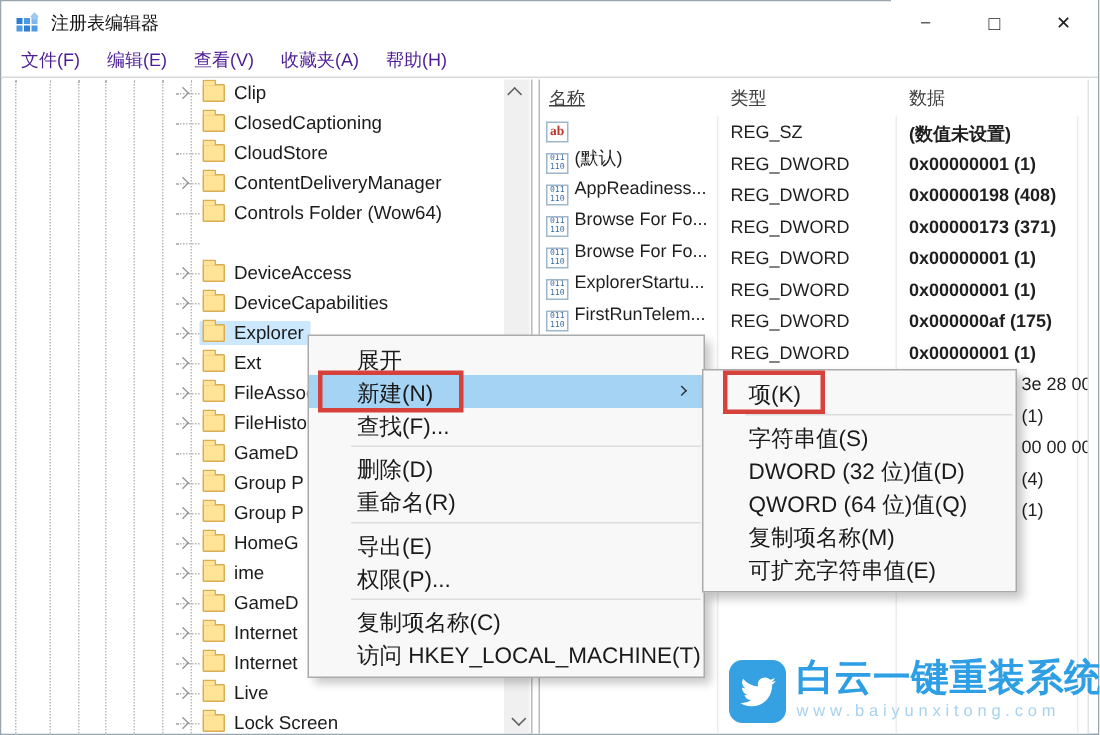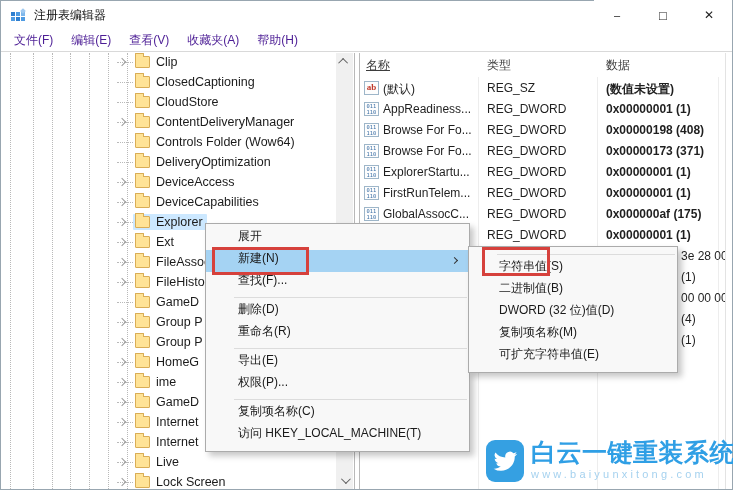--- a/index.html
+++ b/index.html
@@ -61,33 +61,33 @@
   .col-line { position:absolute; top:0; bottom:0; width:1px; background:#ededed; }
   .col-line.c1 { left:118px; } .col-line.c2 { left:237px; } .col-line.c3 { left:358px; }
   .lv-rows { position:absolute; left:0; top:25px; right:0; }
   .lv-row { position:relative; height:21px; }
   .vicon { position:absolute; left:4px; top:3px; width:15px; height:14px; border:1px solid #9eb6c9;
            background:#fdfdfd; overflow:hidden; text-align:center; }
   .vicon.ab { color:#c0392b; font-size:9px; font-weight:bold; line-height:11px; font-family:"Liberation Serif",serif; }
   .vicon.bin { color:#3a6ea5; font-size:6px; line-height:6px; font-family:"DejaVu Sans Mono",monospace; letter-spacing:0; }
   .vicon.bin b { display:block; transform:scale(.9); font-weight:normal; }
   .lv-row .cell { position:absolute; top:3px; font-size:12px; color:#1f1f1f; white-space:nowrap; }
-  .cell.name { left:23px; } .cell.type { left:127px; } .cell.data { left:246px;font-weight:bold; }
+  .cell.name { left:23px;margin-top:16px; } .cell.type { left:127px; } .cell.data { left:246px;font-weight:bold; }
 
   .fragments { position:absolute; left:681px; top:246px; width:44px; overflow:hidden; }
   .frag { height:21px; font-size:12px; color:#1f1f1f; white-space:nowrap; padding-top:3px; }
 
   
   .menu { position:absolute; background:#f8f8f8; border:1px solid #ababab;
           box-shadow:4px 4px 6px rgba(0,0,0,.22); padding:4px 0; z-index:20; }
   .context-menu { left:205px; top:223px; width:265px; }
   .sub-menu { left:468px; top:246px; width:210px; z-index:21; }
   .menu-sep { border-top:1px solid #dcdcdc; margin:3px 2px 3px 28px; }
-  .menu-item { position:relative; height:22px; display:flex; align-items:flex-start;
-               padding-left:32px; font-size:12px; color:#1a1a1a; white-space:nowrap; }
+  .menu-item { position:relative; height:22px; display:flex; align-items:flex-end;
+               padding-left:32px; font-size:15px; color:#1a1a1a; white-space:nowrap; }
   .sub-menu .menu-item { height:22px; padding-left:30px; }
   .menu-item.hl { background:#a5d3f3; }
   .mi-arrow { position:absolute; right:12px; top:8px; width:5px; height:5px;
               border-right:1.4px solid #333; border-bottom:1.4px solid #333; transform:rotate(-45deg); }
 
   .red-box { position:absolute; border:3px solid #d6413c; z-index:30; }
   .red-box.new { left:212px; top:247px; width:97px; height:28px; }
   .red-box.key { left:482px; top:247px; width:68px; height:29px; }
 
   
@@ -175,24 +175,20 @@
           <span class="stub"></span>
 
           <span class="sel-wrap">
             <span class="folder"></span>
             <span class="tree-label">Controls Folder (Wow64)</span>
           </span>
         </div>
         <div class="tree-row">
           <span class="stub"></span>
 
-          <span class="sel-wrap">
-            <span class="folder"></span>
-            <span class="tree-label">DeliveryOptimization</span>
-          </span>
         </div>
         <div class="tree-row">
           <span class="stub"></span>
           <span class="chev"></span>
           <span class="sel-wrap">
             <span class="folder"></span>
             <span class="tree-label">DeviceAccess</span>
           </span>
         </div>
         <div class="tree-row">
@@ -500,40 +496,46 @@
 
         <div class="menu-item">
           <span>访问 HKEY_LOCAL_MACHINE(T)</span>
 
         </div>
       </div>
     </div>
 
   <div class="menu sub-menu">
 
+  <div class="menu-row">
+
+        <div class="menu-item">
+          <span>项(K)</span>
+        </div>
+      </div>
       <div class="menu-row">
         <div class="menu-sep"></div>
 
       </div>
       <div class="menu-row">
 
         <div class="menu-item">
           <span>字符串值(S)</span>
         </div>
       </div>
       <div class="menu-row">
 
         <div class="menu-item">
-          <span>二进制值(B)</span>
-        </div>
-      </div>
-      <div class="menu-row">
-
-        <div class="menu-item">
           <span>DWORD (32 位)值(D)</span>
+        </div>
+      </div>
+      <div class="menu-row">
+
+        <div class="menu-item">
+          <span>QWORD (64 位)值(Q)</span>
         </div>
       </div>
       <div class="menu-row">
 
         <div class="menu-item">
           <span>复制项名称(M)</span>
         </div>
       </div>
       <div class="menu-row">
 

